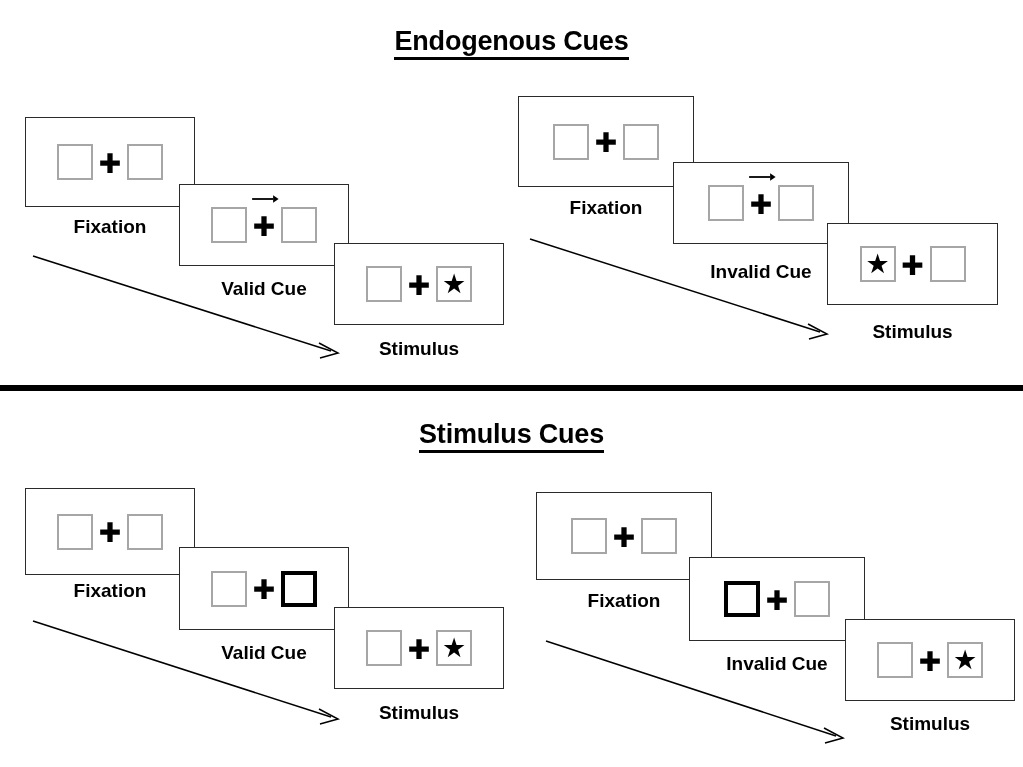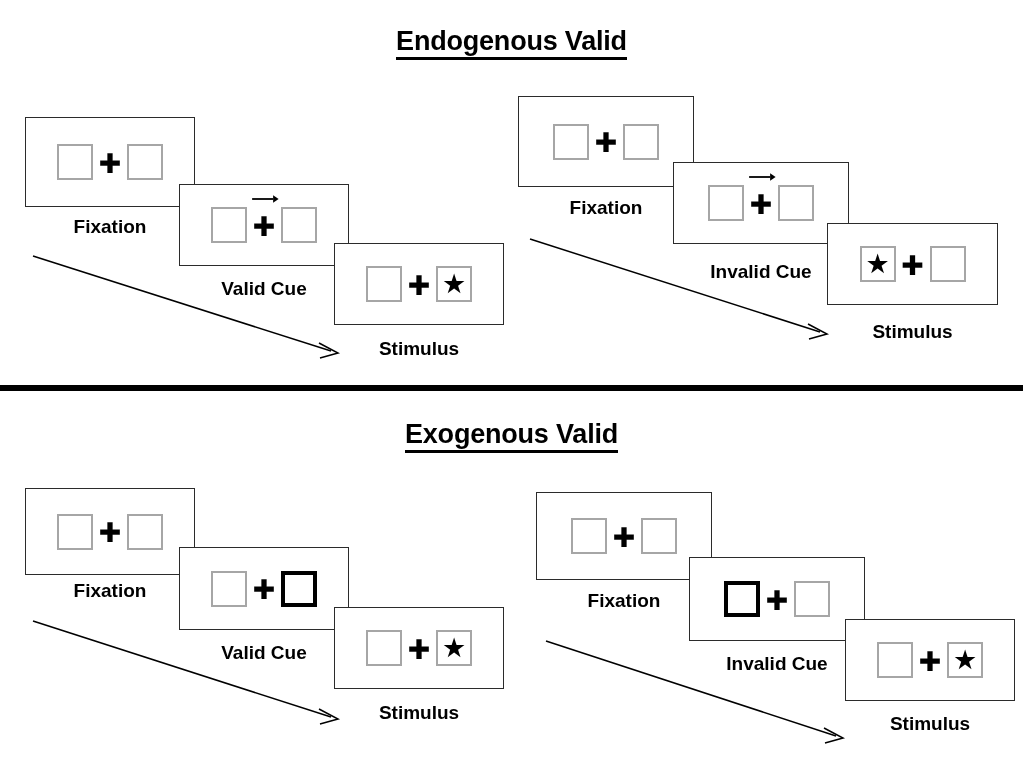--- a/index.html
+++ b/index.html
@@ -124,21 +124,21 @@
   
   .seq-arrow {
     position: absolute;
     overflow: visible;
   }
 </style>
 </head>
 <body>
 
 <div class="section-title" style="top:26px;">
-  <span>Endogenous Valid</span>
+  <span>Endogenous Cues</span>
 </div>
 
 <div class="panel" style="left:25px; top:117px; width:170px; height:90px;">
   <div class="panel-inner">
     <div class="box"></div>
     <div class="cross">
       <span class="plus">✚</span>
     </div>
     <div class="box"></div>
   </div>
@@ -218,21 +218,21 @@
 <div class="caption" style="left:827px; top:321px; width:171px;">Stimulus</div>
 
 <svg class="seq-arrow" style="left:522px; top:232px; width:320px; height:118px;" viewBox="0 0 320 118">
   <line x1="8" y1="7" x2="298" y2="100" stroke="#000" stroke-width="1.5"></line>
   <polyline points="286,92 305,102 287,107" fill="none" stroke="#000" stroke-width="1.5"></polyline>
 </svg>
 
 <div class="divider" style="top:385px;"></div>
 
 <div class="section-title" style="top:419px;">
-  <span>Exogenous Valid</span>
+  <span>Stimulus Cues</span>
 </div>
 
 <div class="panel" style="left:25px; top:488px; width:170px; height:87px;">
   <div class="panel-inner">
     <div class="box"></div>
     <div class="cross">
       <span class="plus">✚</span>
     </div>
     <div class="box"></div>
   </div>

